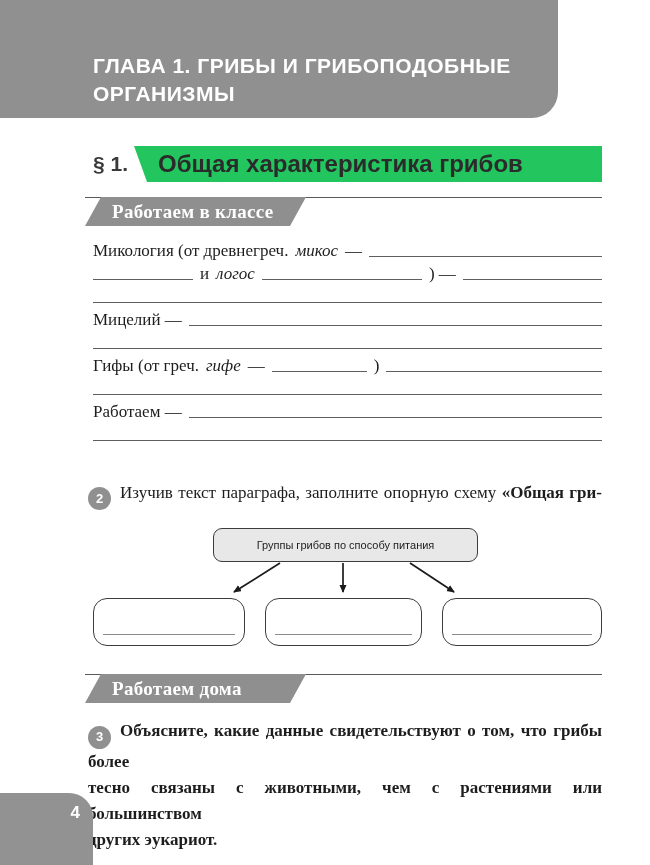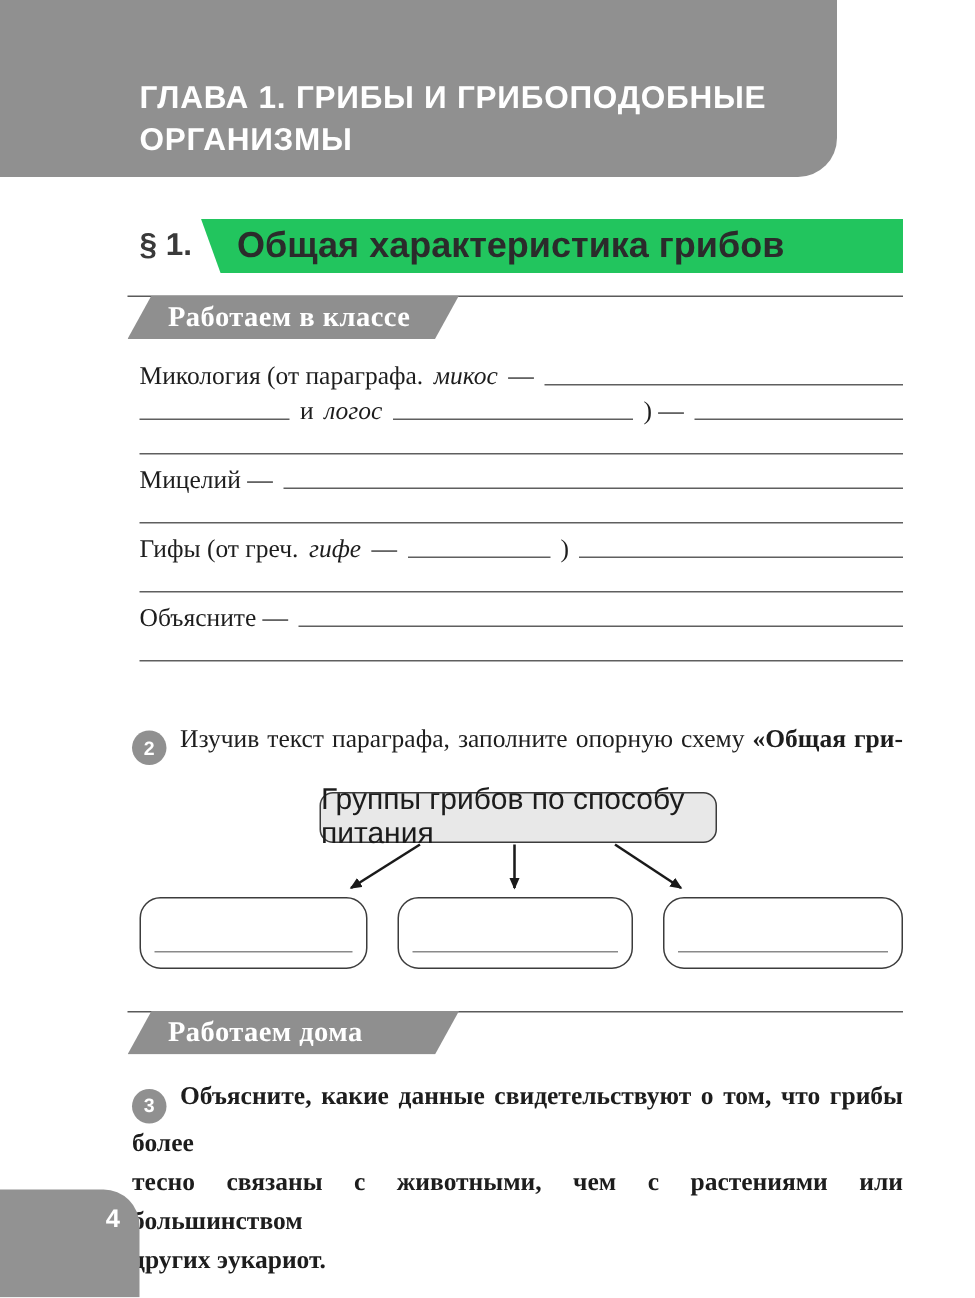--- a/index.html
+++ b/index.html
@@ -49,21 +49,21 @@
   .grow{flex:1;}
   .w100{width:100px;}
   .w160{width:160px;}
   .w95{width:95px;}
 
   
   .diagram{position:absolute;top:528px;left:93px;width:509px;height:120px;}
   .diagram-root{position:absolute;top:0;left:120px;width:265px;height:34px;
         background:#e8e8e8;border:1.5px solid #3c3c3c;border-radius:9px;
         box-sizing:border-box;display:flex;align-items:center;justify-content:center;
-        font-family:"Liberation Sans",sans-serif;font-size:20px;color:#1c1c1c;}
+        font-family:"Liberation Sans",sans-serif;font-size:11px;color:#1c1c1c;}
   .diagram-arrows{position:absolute;top:34px;left:0;width:509px;height:34px;}
   .branch-row{position:absolute;top:70px;left:0;right:0;display:flex;
         justify-content:space-between;}
   .branch-box{position:relative;height:48px;border:1.5px solid #3c3c3c;border-radius:14px;
         box-sizing:border-box;background:#ffffff;}
   .branch-box .ul{position:absolute;left:9px;right:9px;bottom:10px;
         border-bottom:1.3px solid #8a8a8a;}
   .bb-left{width:152px;}
   .bb-center{width:157px;}
   .bb-right{width:160px;}
@@ -96,21 +96,21 @@
   <div class="work-row" style="top:197px;">
     <div class="work-rule"></div>
     <div class="work-banner">
       <span>Работаем в классе</span>
     </div>
   </div>
 
   <section class="task" style="top:238px;">
 
     <div class="defrow">
-      <span class="t">Микология (от параграфа.</span>
+      <span class="t">Микология (от древнегреч.</span>
       <span class="t i">микос</span>
       <span class="t">—</span>
       <div class="blank grow"></div>
     </div>
 
     <div class="defrow">
       <div class="blank w100"></div>
       <span class="t">и</span>
       <span class="t i">логос</span>
       <div class="blank w160"></div>
@@ -138,21 +138,21 @@
       <div class="blank w95"></div>
       <span class="t">)</span>
       <div class="blank grow"></div>
     </div>
 
     <div class="defrow">
       <div class="blank grow"></div>
     </div>
 
     <div class="defrow">
-      <span class="t">Объясните —</span>
+      <span class="t">Работаем —</span>
       <div class="blank grow"></div>
     </div>
 
     <div class="defrow">
       <div class="blank grow"></div>
     </div>
   </section>
 
   <section class="task" style="top:474px;padding-top:6px;">
     <div class="prompt-line just" style="line-height:25px;">

